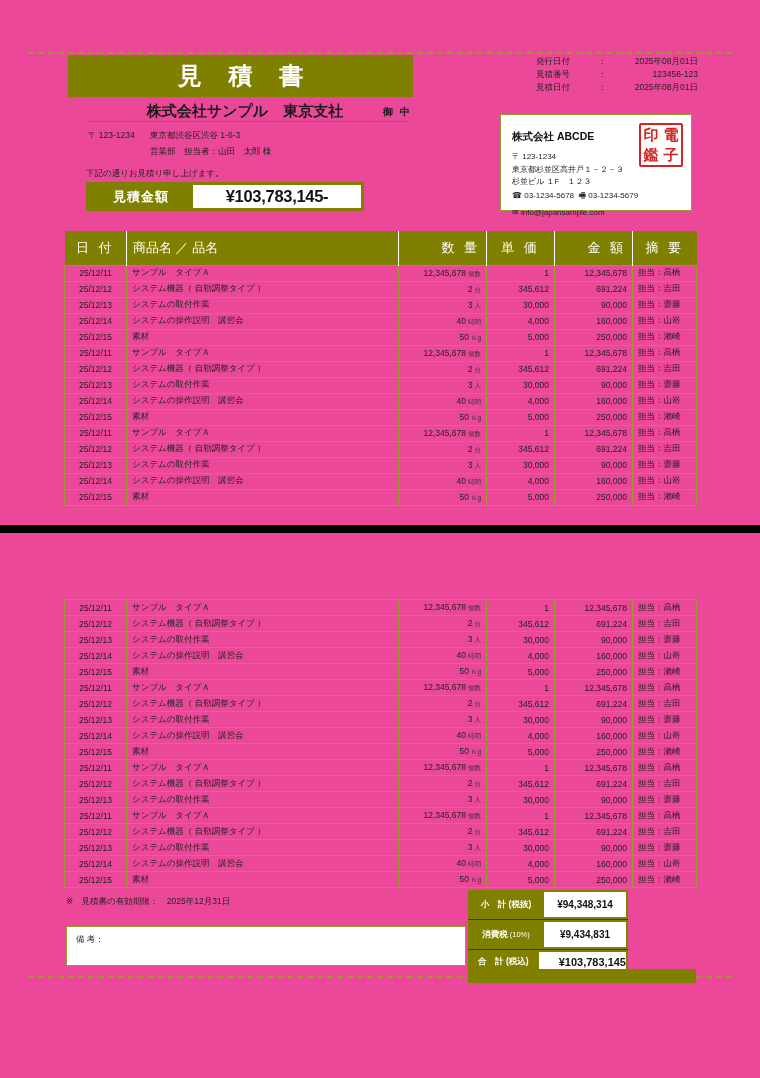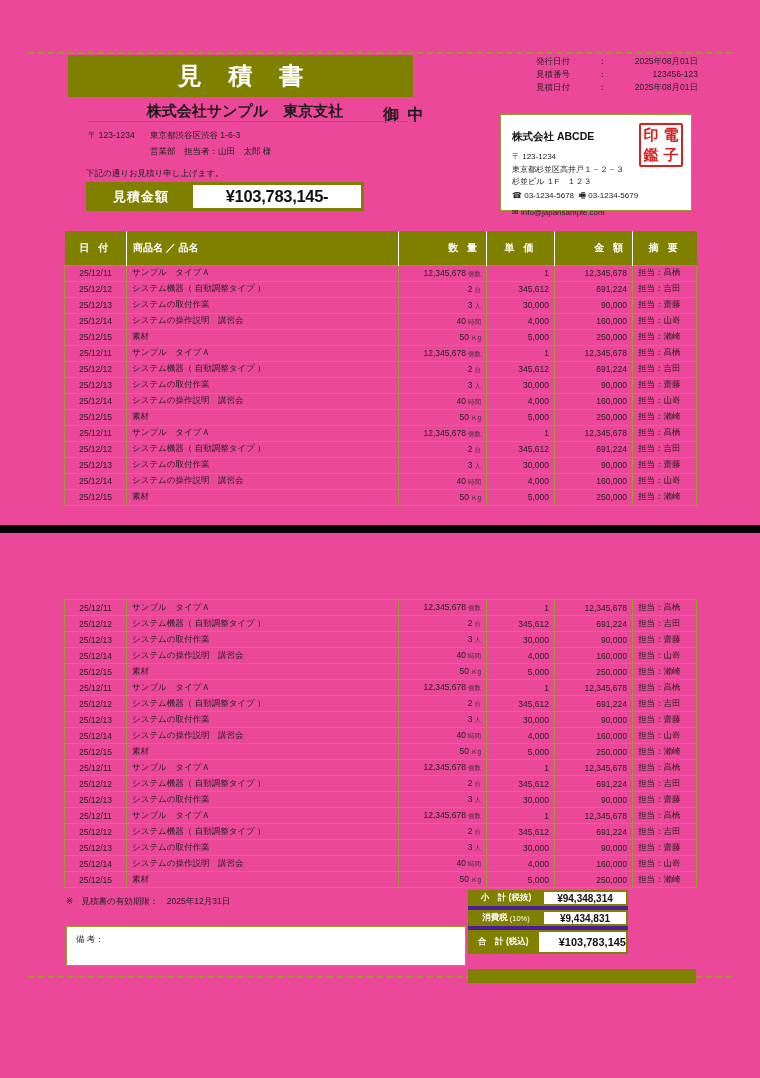--- a/index.html
+++ b/index.html
@@ -81,21 +81,21 @@
     width: 290px;
     text-align: center;
     font-size: 15px;
     font-weight: bold;
     color: #1a1a1a;
   }
   .onchu {
     position: absolute;
     left: 383px;
     top: 105px;
-    font-size: 16px;
+    font-size: 10px;
     font-weight: bold;
     letter-spacing: 2px;
     color: #1a1a1a;
   }
   .addr-underline {
     position: absolute;
     left: 88px;
     top: 121px;
     width: 320px;
     border-top: 1.5px solid #808000;
@@ -221,22 +221,22 @@
     left: 64px;
     width: 632px;
     border-collapse: collapse;
     table-layout: fixed;
     font-size: 8.5px;
     color: #222;
   }
   .tbl th {
     background: #808000;
     color: #ffffff;
-    font-size: 10px;
-    font-weight: bold;
+    font-size: 13px;
+    font-weight: normal;
     letter-spacing: 3px;
     height: 34px;
     padding: 0 6px;
     border-left: 1px solid #ffffff;
     border-right: 1px solid #ffffff;
     text-align: center;
   }
   .tbl th.left { text-align: left; letter-spacing: 0px; }
   .tbl th.right { text-align: right; }
   .tbl th:first-child { border-left: none; }
@@ -283,23 +283,23 @@
   }
 
   .totals {
     position: absolute;
     left: 468px;
     top: 902px;
     width: 160px;
   }
   .tot-row {
     display: flex;
-    height: 20px;
+    height: 30px;
     background: #808000;
-    border-bottom: 4px solid #4c1d95;
+    border-bottom: 1px solid #4c1d95;
   }
   .tot-row:last-child { border-bottom: none; }
   .tot-label {
     width: 76px;
     color: #ffffff;
     font-size: 8.5px;
     font-weight: bold;
     display: flex;
     align-items: center;
     justify-content: center;

